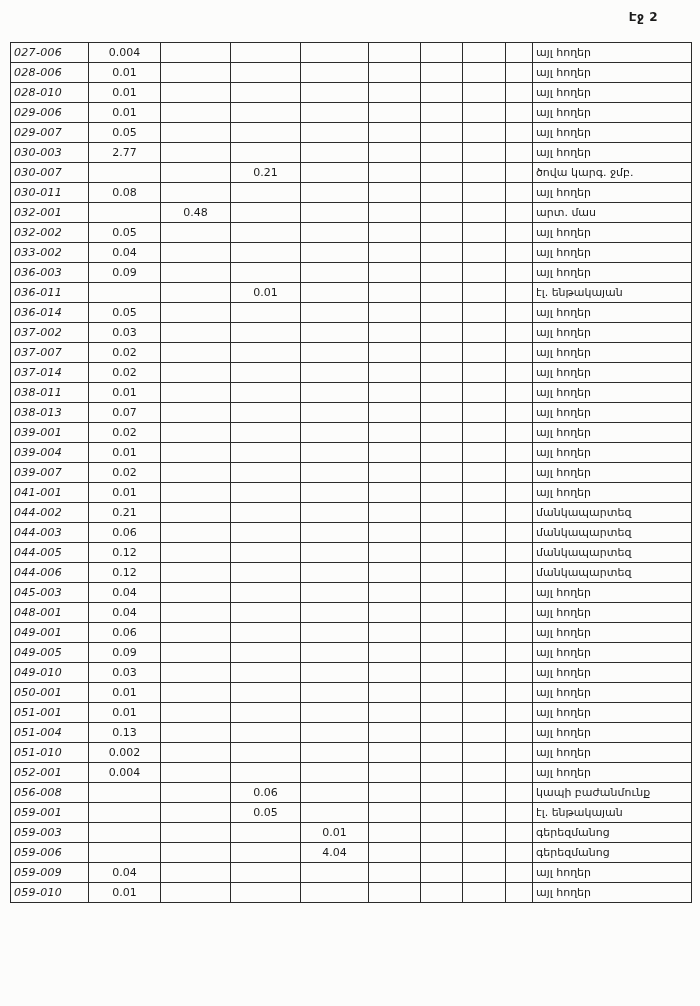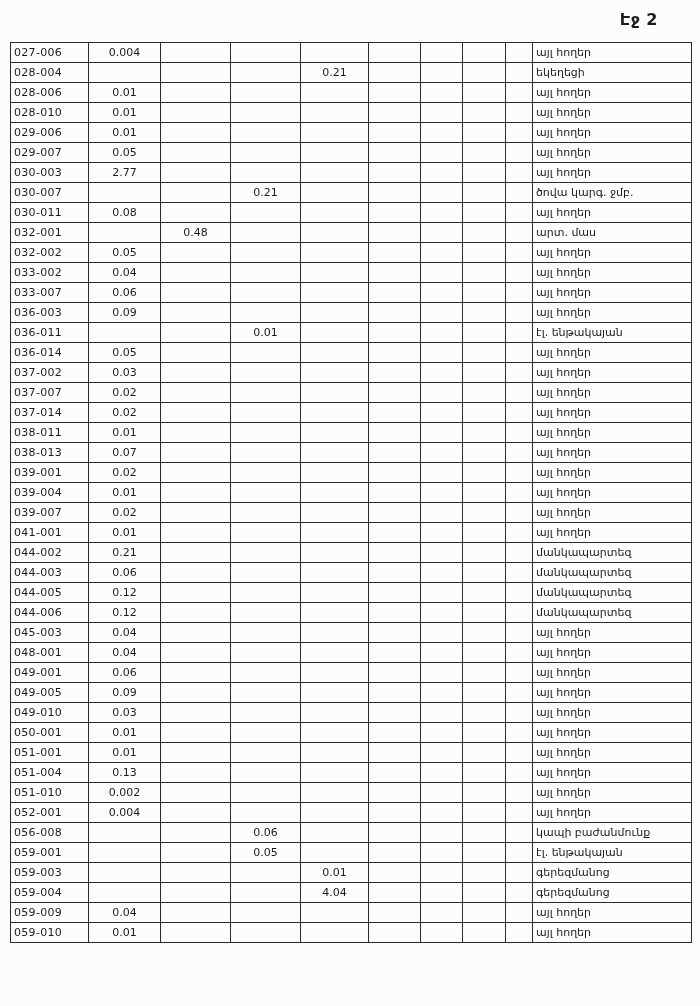--- a/index.html
+++ b/index.html
@@ -12,21 +12,21 @@
     margin: 0 auto;
     background: #fcfcfb;
     font-family: "DejaVu Sans", sans-serif;
     color: #1b1b1b;
     overflow: hidden;
   }
   .page-number {
     position: absolute;
     top: 10px;
     right: 42px;
-    font-size: 16px;
+    font-size: 12px;
     font-weight: bold;
     letter-spacing: 0.5px;
   }
   table.parcel-table {
     position: absolute;
     top: 42px;
     left: 10px;
     width: 682px;
     border-collapse: collapse;
     table-layout: fixed;
@@ -34,21 +34,21 @@
   table.parcel-table td {
     border: 1px solid #2b2b2b;
     height: 19px;
     padding: 0 3px;
     font-size: 11px;
     line-height: 19px;
     overflow: hidden;
     white-space: nowrap;
     vertical-align: middle;
   }
-  td.code { padding-left: 6px; letter-spacing: 0.3px; }
+  td.code { padding-left: 6px; letter-spacing: 0.3px; font-style: italic; }
   td.val  { text-align: center; padding: 0 2px; }
   td.label {
     padding-left: 5px;
     text-underline-offset: 2px;
   }
   .note {
     position: absolute;
     left: 726px;
     font-size: 14px;
     color: #3c3c3c;
@@ -81,32 +81,20 @@
           <td class="val"></td>
           <td class="val"></td>
           <td class="val"></td>
           <td class="val"></td>
           <td class="val"></td>
           <td class="val"></td>
           <td class="val"></td>
           <td class="label">այլ հողեր</td>
         </tr>
         <tr>
-          <td class="code">028-004</td>
-          <td class="val"></td>
-          <td class="val"></td>
-          <td class="val"></td>
-          <td class="val">0.21</td>
-          <td class="val"></td>
-          <td class="val"></td>
-          <td class="val"></td>
-          <td class="val"></td>
-          <td class="label">եկեղեցի</td>
-        </tr>
-        <tr>
           <td class="code">028-006</td>
           <td class="val">0.01</td>
           <td class="val"></td>
           <td class="val"></td>
           <td class="val"></td>
           <td class="val"></td>
           <td class="val"></td>
           <td class="val"></td>
           <td class="val"></td>
           <td class="label">այլ հողեր</td>
@@ -213,32 +201,20 @@
           <td class="val"></td>
           <td class="val"></td>
           <td class="val"></td>
           <td class="val"></td>
           <td class="val"></td>
           <td class="val"></td>
           <td class="val"></td>
           <td class="label">այլ հողեր</td>
         </tr>
         <tr>
-          <td class="code">033-007</td>
-          <td class="val">0.06</td>
-          <td class="val"></td>
-          <td class="val"></td>
-          <td class="val"></td>
-          <td class="val"></td>
-          <td class="val"></td>
-          <td class="val"></td>
-          <td class="val"></td>
-          <td class="label">այլ հողեր</td>
-        </tr>
-        <tr>
           <td class="code">036-003</td>
           <td class="val">0.09</td>
           <td class="val"></td>
           <td class="val"></td>
           <td class="val"></td>
           <td class="val"></td>
           <td class="val"></td>
           <td class="val"></td>
           <td class="val"></td>
           <td class="label">այլ հողեր</td>
@@ -573,21 +549,21 @@
           <td class="val"></td>
           <td class="val"></td>
           <td class="val">0.01</td>
           <td class="val"></td>
           <td class="val"></td>
           <td class="val"></td>
           <td class="val"></td>
           <td class="label">գերեզմանոց</td>
         </tr>
         <tr>
-          <td class="code">059-004</td>
+          <td class="code">059-006</td>
           <td class="val"></td>
           <td class="val"></td>
           <td class="val"></td>
           <td class="val">4.04</td>
           <td class="val"></td>
           <td class="val"></td>
           <td class="val"></td>
           <td class="val"></td>
           <td class="label">գերեզմանոց</td>
         </tr>

